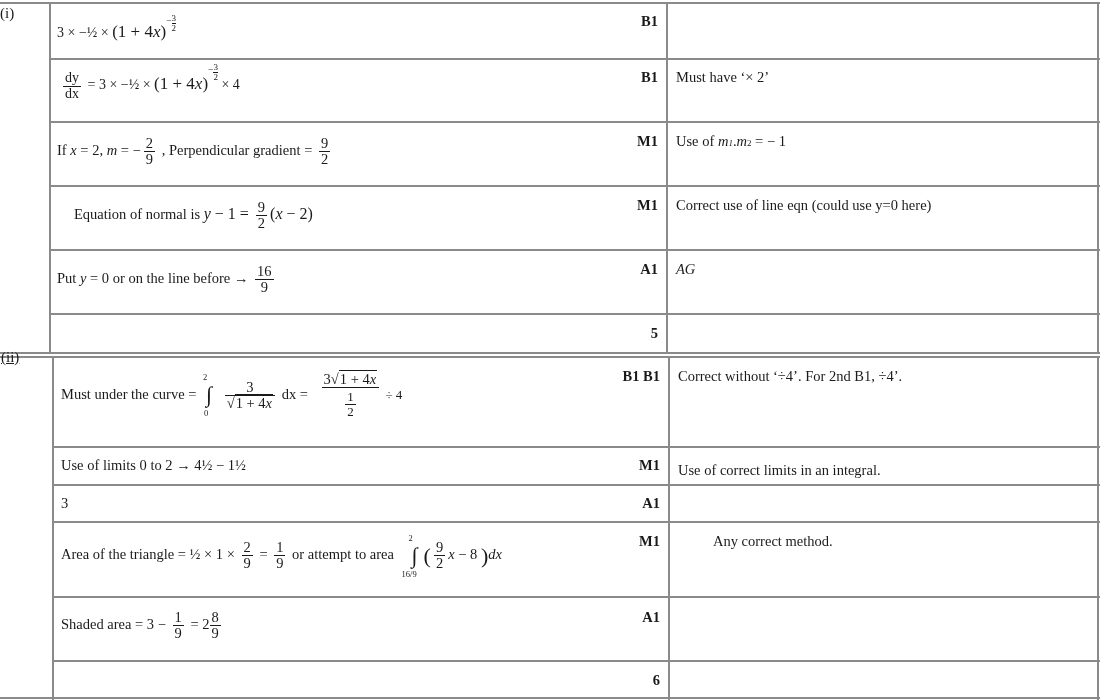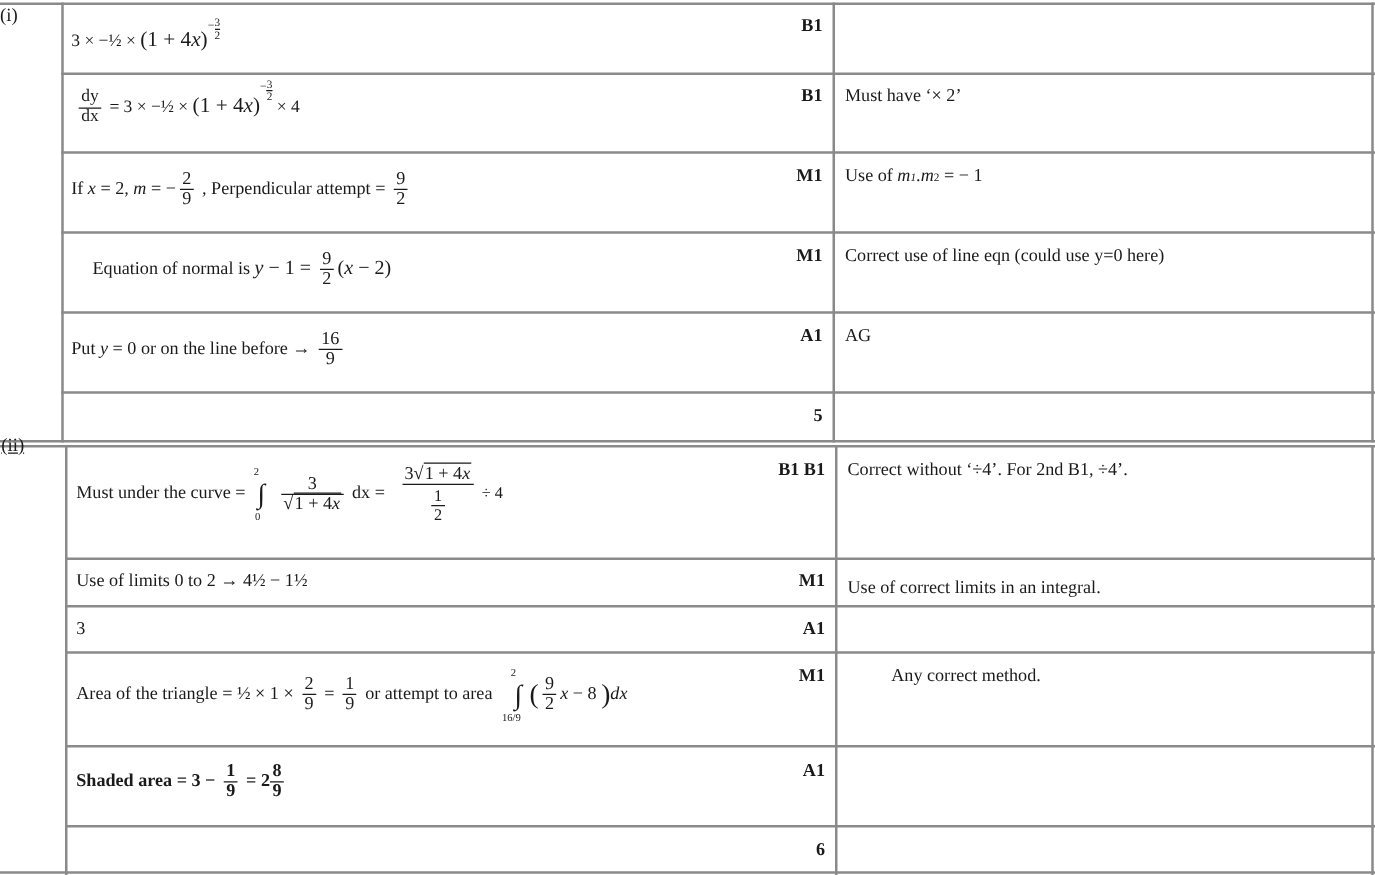--- a/index.html
+++ b/index.html
@@ -60,21 +60,21 @@
 
 <div class="cell" style="left:57px;top:22px;font-size:14px;">
   <span>3 × −½ × </span><span style="font-size:17px;">(1 + 4</span><span class="it" style="font-size:17px;">x</span><span style="font-size:17px;">)</span><span class="sup">−</span><span class="supfrac"><span class="n">3</span><span class="d">2</span></span>
 </div>
 
 <div class="cell" style="left:60px;top:71px;font-size:14px;">
   <span class="frac"><span class="num">dy</span><span class="den">dx</span></span><span> = 3 × −½ × </span><span style="font-size:17px;">(1 + 4</span><span class="it" style="font-size:17px;">x</span><span style="font-size:17px;">)</span><span class="sup">−</span><span class="supfrac"><span class="n">3</span><span class="d">2</span></span><span> × 4</span>
 </div>
 
 <div class="cell" style="left:57px;top:136px;">
-  <span>If </span><span class="it">x</span><span> = 2, </span><span class="it">m</span><span> = −</span><span class="frac"><span class="num">2</span><span class="den">9</span></span><span> , Perpendicular attempt = </span><span class="frac"><span class="num">9</span><span class="den">2</span></span>
+  <span>If </span><span class="it">x</span><span> = 2, </span><span class="it">m</span><span> = −</span><span class="frac"><span class="num">2</span><span class="den">9</span></span><span> , Perpendicular gradient = </span><span class="frac"><span class="num">9</span><span class="den">2</span></span>
 </div>
 
 <div class="cell" style="left:57px;top:200px;margin-left:17px;">
   <span>Equation of normal is </span><span class="it" style="font-size:16px;">y</span><span style="font-size:16px;"> − 1 = </span><span class="frac"><span class="num">9</span><span class="den">2</span></span><span style="font-size:16px;">(</span><span class="it" style="font-size:16px;">x</span><span style="font-size:16px;"> − 2)</span>
 </div>
 
 <div class="cell" style="left:57px;top:264px;">
   <span>Put </span><span class="it">y</span><span> = 0 or on the line before → </span><span class="frac"><span class="num">16</span><span class="den">9</span></span>
 </div>
 
@@ -91,21 +91,21 @@
 
 <div class="cell" style="left:61px;top:495px;">
   <span>3</span>
 </div>
 
 <div class="cell" style="left:61px;top:540px;">
   <span>Area of the triangle = ½ × 1 × </span><span class="frac"><span class="num">2</span><span class="den">9</span></span><span> = </span><span class="frac"><span class="num">1</span><span class="den">9</span></span><span> or attempt to area </span>
   <span class="integral" style="margin-left:8px;"><span class="lim-top">2</span><span>∫</span><span class="lim-bot" style="left:-4px;">16/9</span></span><span class="big-paren">(</span><span class="frac"><span class="num">9</span><span class="den">2</span></span><span class="it">x</span><span> − 8 </span><span class="big-paren">)</span><span class="it">dx</span>
 </div>
 
-<div class="cell" style="left:61px;top:610px;font-weight:bold;">
+<div class="cell" style="left:61px;top:610px;">
   <span>Shaded area = 3 − </span><span class="frac"><span class="num">1</span><span class="den">9</span></span><span> = 2</span><span class="frac" style="margin-left:0;"><span class="num">8</span><span class="den">9</span></span>
 </div>
 
 <div class="mark" style="left:558px;top:13px;">B1</div>
 <div class="mark" style="left:558px;top:69px;">B1</div>
 <div class="mark" style="left:558px;top:133px;">M1</div>
 <div class="mark" style="left:558px;top:197px;">M1</div>
 <div class="mark" style="left:558px;top:261px;">A1</div>
 <div class="mark" style="left:558px;top:325px;">5</div>
 <div class="mark" style="left:560px;top:368px;">B1 B1</div>
@@ -113,16 +113,16 @@
 <div class="mark" style="left:560px;top:495px;">A1</div>
 <div class="mark" style="left:560px;top:533px;">M1</div>
 <div class="mark" style="left:560px;top:609px;">A1</div>
 <div class="mark" style="left:560px;top:672px;">6</div>
 
 <div class="note" style="left:676px;top:69px;">Must have ‘× 2’</div>
 <div class="note" style="left:676px;top:133px;">
   <span>Use of </span><span class="it">m</span><span class="it" style="font-size:9px;">1</span><span>.</span><span class="it">m</span><span style="font-size:9px;">2</span><span> = − 1</span>
 </div>
 <div class="note" style="left:676px;top:197px;">Correct use of line eqn (could use y=0 here)</div>
-<div class="note" style="left:676px;top:261px;">AG</div>
+<div class="note" style="left:676px;top:261px;font-style:italic;">AG</div>
 <div class="note" style="left:678px;top:368px;">Correct without ‘÷4’. For 2nd B1, ÷4’.</div>
 <div class="note" style="left:678px;top:445px;margin-top:17px;">Use of correct limits in an integral.</div>
 <div class="note" style="left:713px;top:533px;font-family:Liberation Serif, serif;">Any correct method.</div>
 
 </body></html>

